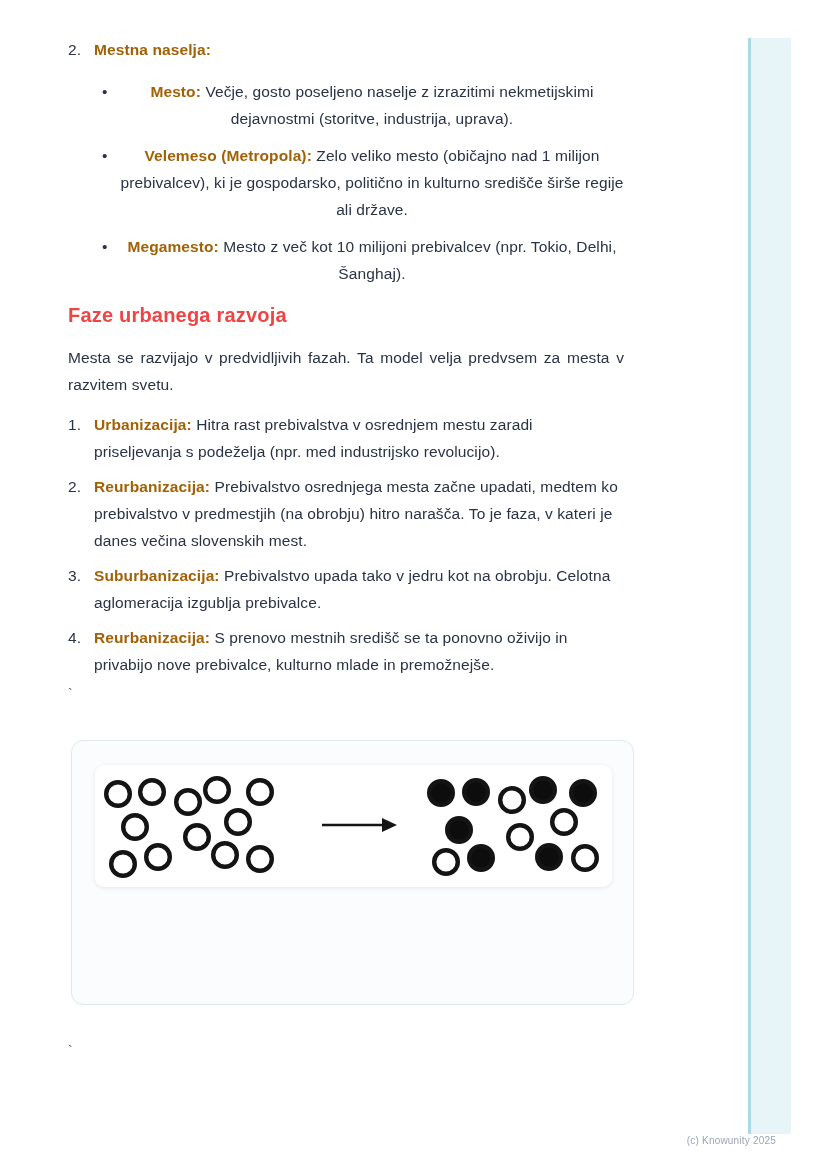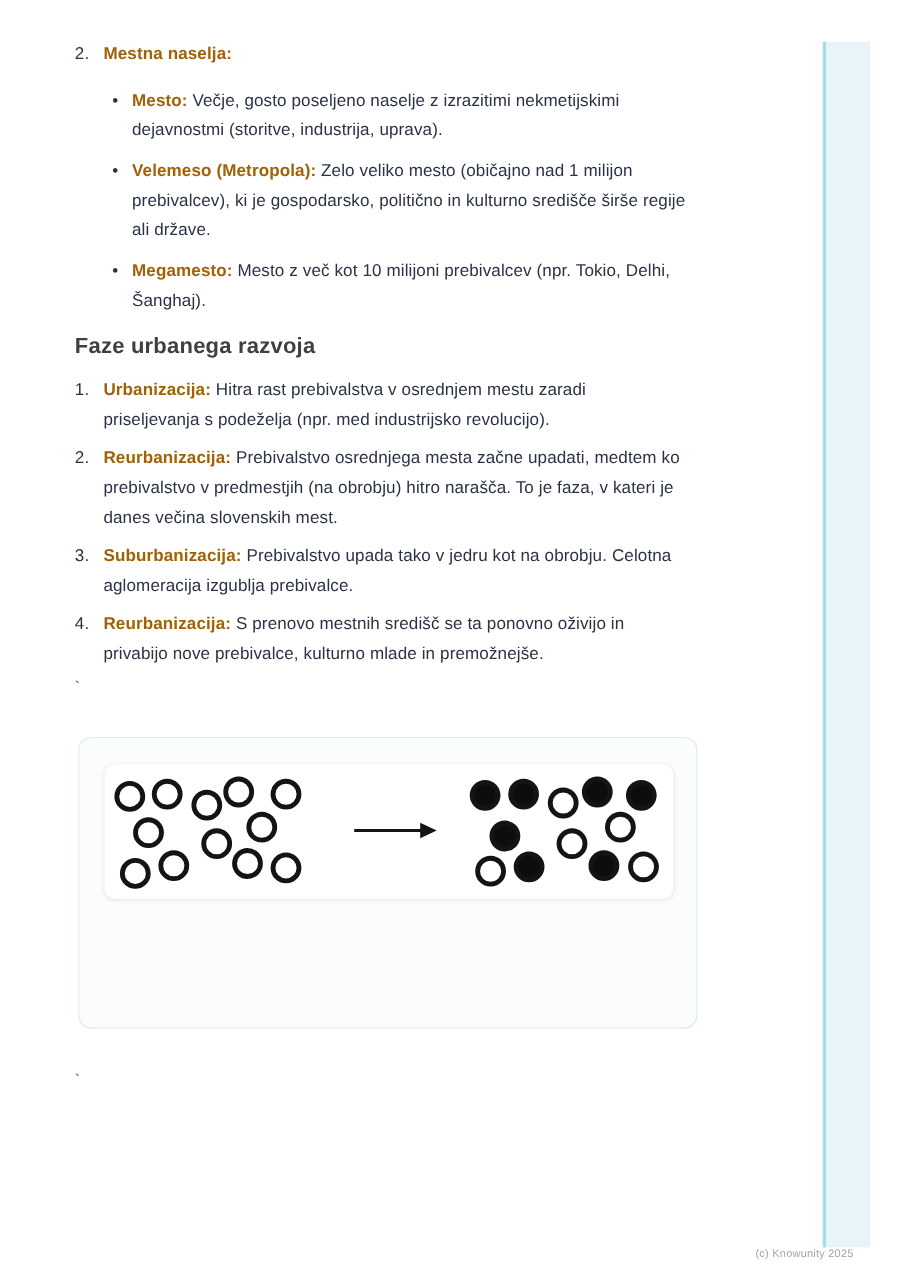--- a/index.html
+++ b/index.html
@@ -23,25 +23,25 @@
     font-size:15.5px; line-height:27px; letter-spacing:0.1px;
   }
   b, .term { font-weight:700; color:#a16207; }
   .row { display:flex; align-items:flex-start; }
   .marker { flex:0 0 26px; color:#2a3245; }
   .intro { margin-top:36px; }
   .bullet-list { margin-top:15px; }
   .bullet-item { display:flex; margin-top:10px; }
   .bullet-item:first-child { margin-top:0; }
   .bullet-item .dot { flex:0 0 18px; margin-left:34px; text-align:left; }
-  .bullet-item .body { flex:1; max-width:504px; }
+  .bullet-item .body { flex:1; max-width:504px;text-align:center; }
   h2.section-heading {
     margin-top:16px;
     font-size:20px; line-height:25px; font-weight:700;
-    color:#404040; letter-spacing:0.2px;
+    color:#ef4444; letter-spacing:0.2px;
   }
   .lead-para { margin-top:16px; text-align:justify; }
   .num-list { margin-top:13px; }
   .num-item { display:flex; margin-top:8px; }
   .num-item:first-child { margin-top:0; }
   .num-item .body { flex:1; max-width:530px; }
   .stray { font-size:14px; line-height:20px; color:#4a4f58; }
   .stray-1 { margin-top:6px; }
   .stray-2 { margin-top:36px; }
   .figure-box {
@@ -96,20 +96,21 @@
       <span class="body"><span class="term">Velemeso (Metropola):</span> <span>Zelo veliko mesto (običajno nad 1 milijon prebivalcev), ki je gospodarsko, politično in kulturno središče širše regije ali države.</span></span>
     </div>
     <div class="bullet-item">
       <span class="dot">•</span>
       <span class="body"><span class="term">Megamesto:</span> <span>Mesto z več kot 10 milijoni prebivalcev (npr. Tokio, Delhi, Šanghaj).</span></span>
     </div>
   </div>
 
   <h2 class="section-heading">Faze urbanega razvoja</h2>
 
+  <p class="lead-para">Mesta se razvijajo v predvidljivih fazah. Ta model velja predvsem za mesta v razvitem svetu.</p>
 
   <div class="num-list">
     <div class="num-item">
       <span class="marker">1.</span>
       <span class="body"><span class="term">Urbanizacija:</span> <span>Hitra rast prebivalstva v osrednjem mestu zaradi priseljevanja s podeželja (npr. med industrijsko revolucijo).</span></span>
     </div>
     <div class="num-item">
       <span class="marker">2.</span>
       <span class="body"><span class="term">Reurbanizacija:</span> <span>Prebivalstvo osrednjega mesta začne upadati, medtem ko prebivalstvo v predmestjih (na obrobju) hitro narašča. To je faza, v kateri je danes večina slovenskih mest.</span></span>
     </div>

